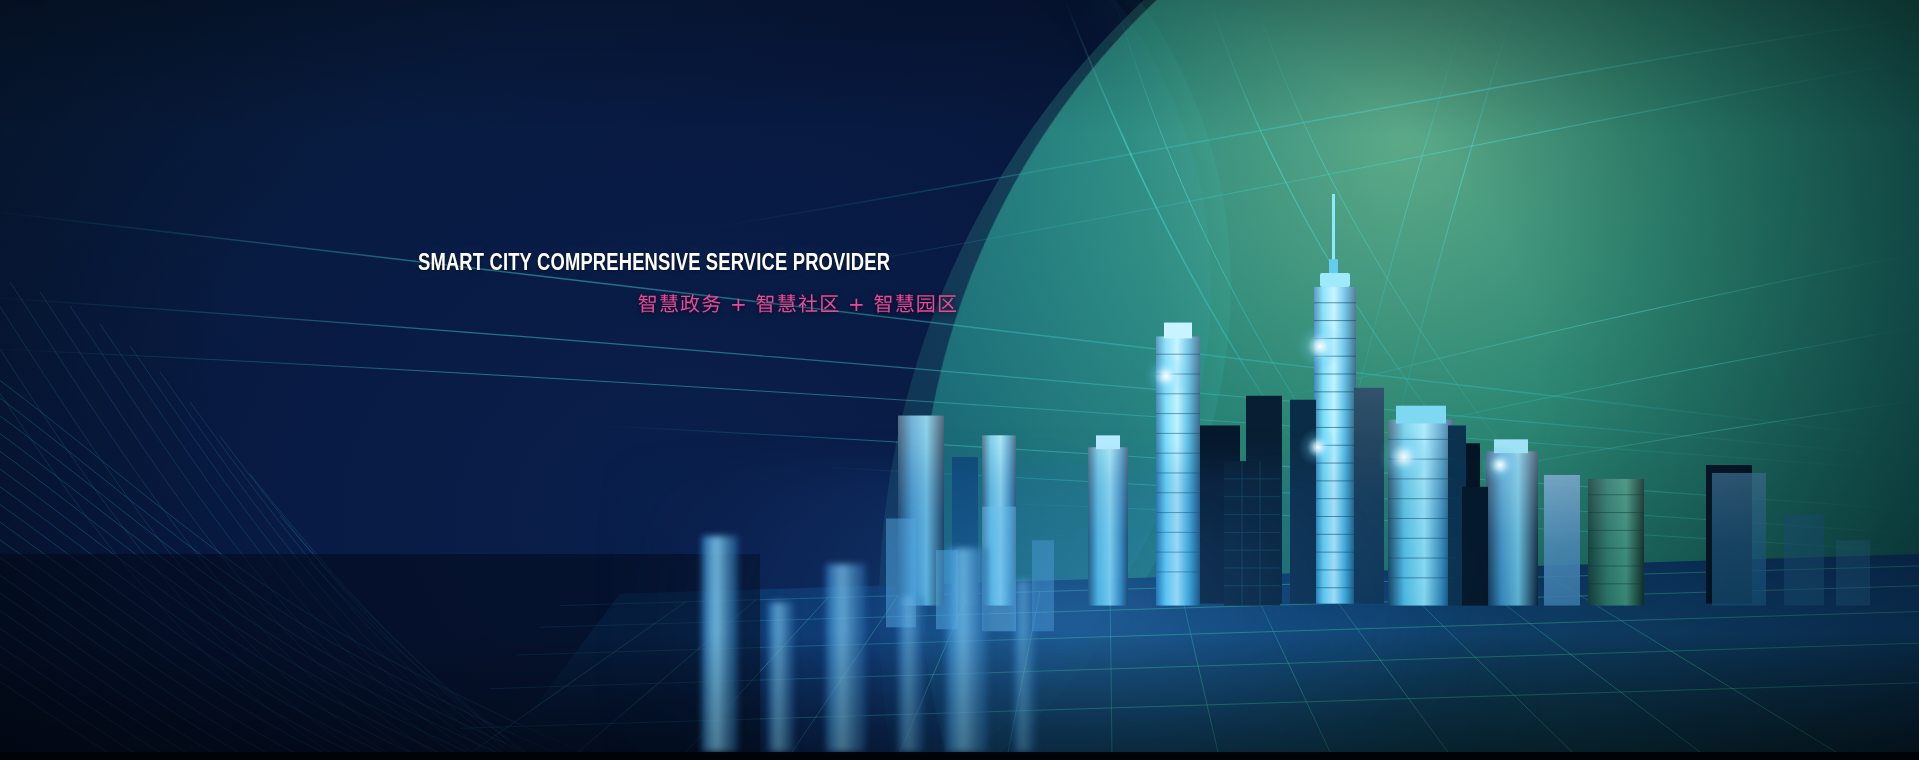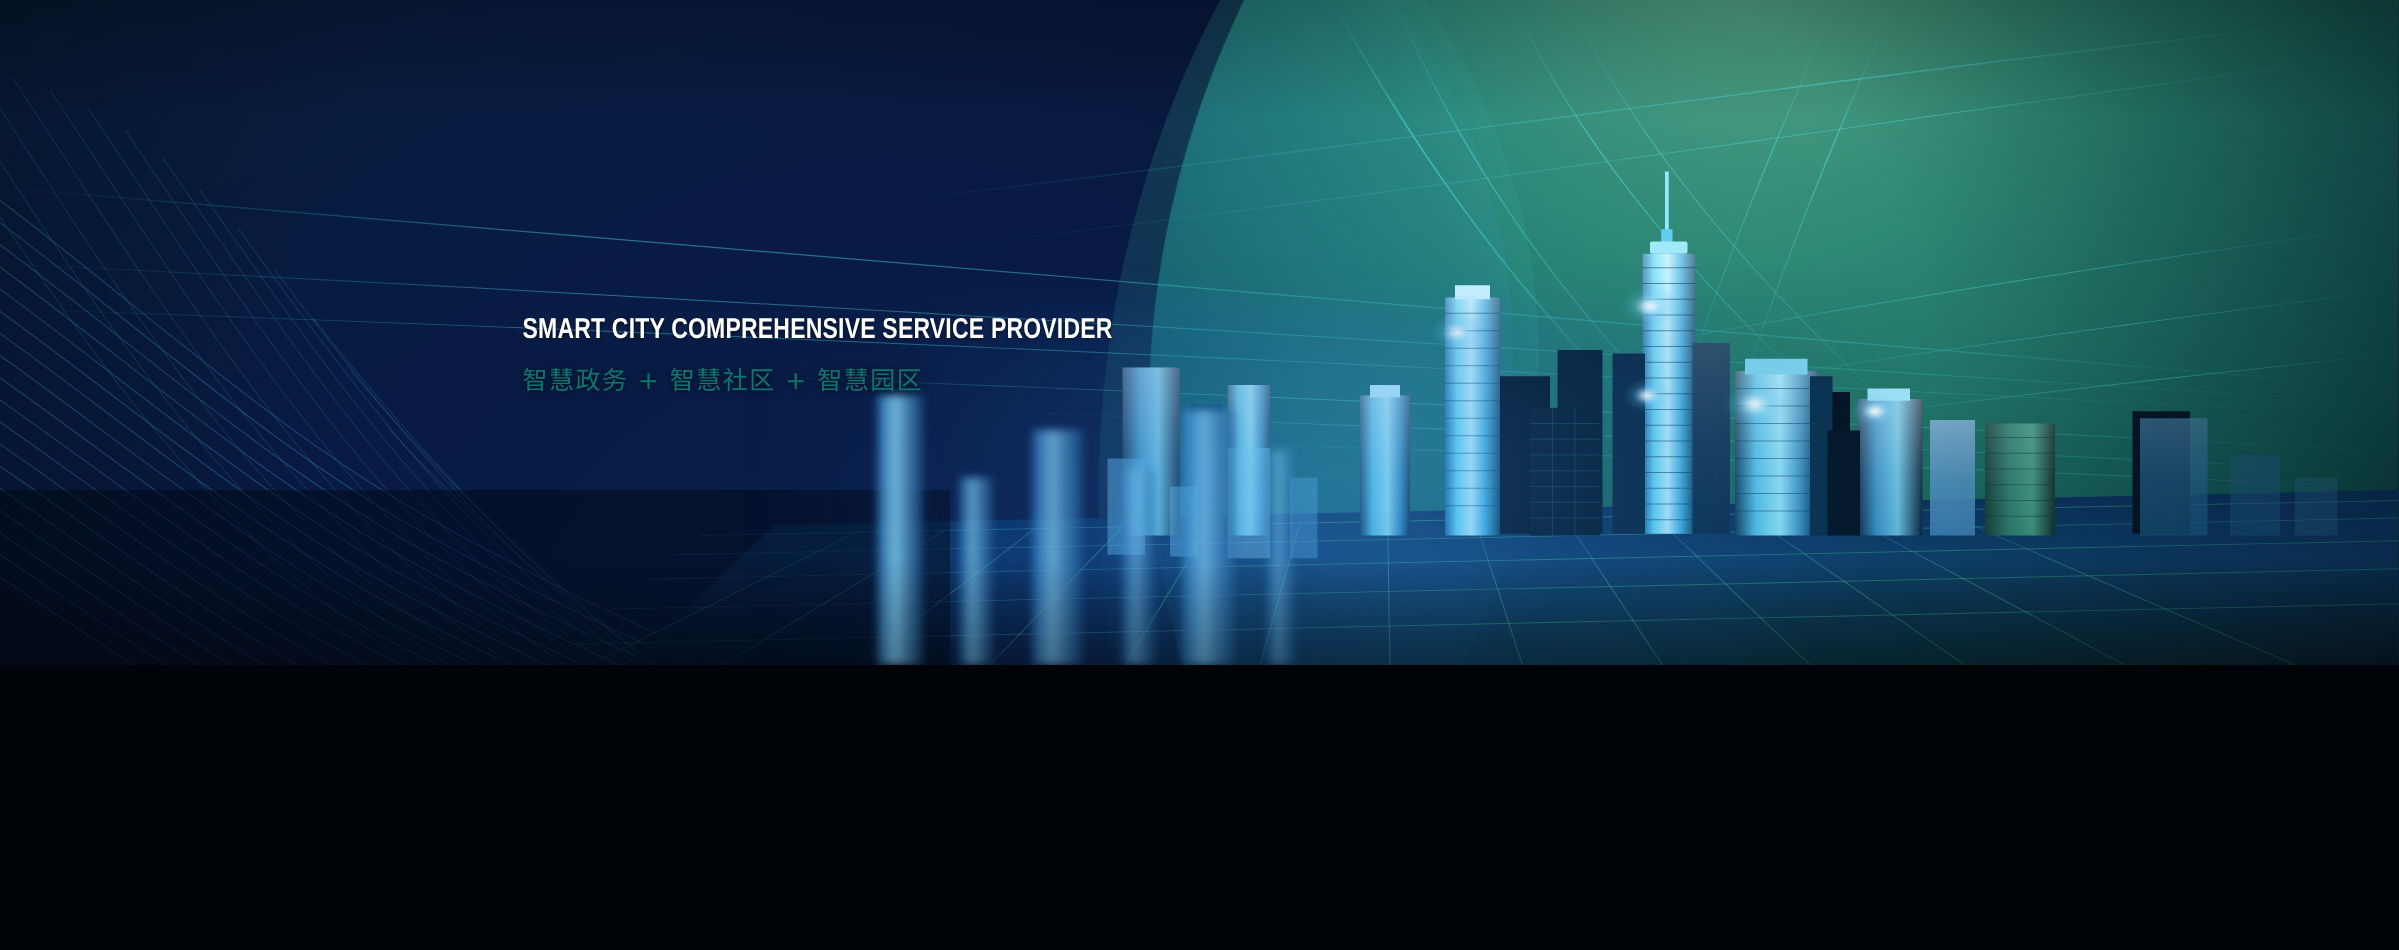--- a/index.html
+++ b/index.html
@@ -6,21 +6,21 @@
   * { margin:0; padding:0; box-sizing:border-box; }
   html, body {
     width:1919px; height:760px;
     background:#000308;
     overflow:hidden;
     font-family:"Liberation Sans","DejaVu Sans",sans-serif;
   }
 
   .banner {
     position:relative;
-    width:1919px; height:532px;
+    width:1919px; height:752px;
     overflow:hidden;
     background:#02060f;
   }
 
   
   .bg-base {
     position:absolute; inset:0;
     background:
       radial-gradient(ellipse 900px 560px at 16% 22%, #12557a 0%, #0d3d63 30%, #08244a 58%, rgba(5,16,42,0) 80%),
       radial-gradient(ellipse 760px 520px at 6% 48%, #0c5a6e 0%, #0a3f5c 38%, rgba(5,18,44,0) 72%),
@@ -175,23 +175,24 @@
     -webkit-text-fill-color:transparent;
     filter:drop-shadow(0 2px 10px rgba(0,20,14,0.55));
   }
 
   .subline {
     margin-top:14px;
     font-family:"DejaVu Sans","Liberation Sans",sans-serif;
     font-weight:400;
     font-size:20px;
     letter-spacing:1.2px;
-    color:#0f766e;
+    color:#ec4899;
     white-space:nowrap;
     text-shadow:0 1px 6px rgba(0,0,0,0.7);
+    text-align:center;
   }
 </style>
 </head>
 <body>
 
 <div class="banner">
 
   <div class="bg-base"></div>
 
   <div class="swoosh-navy"></div>

